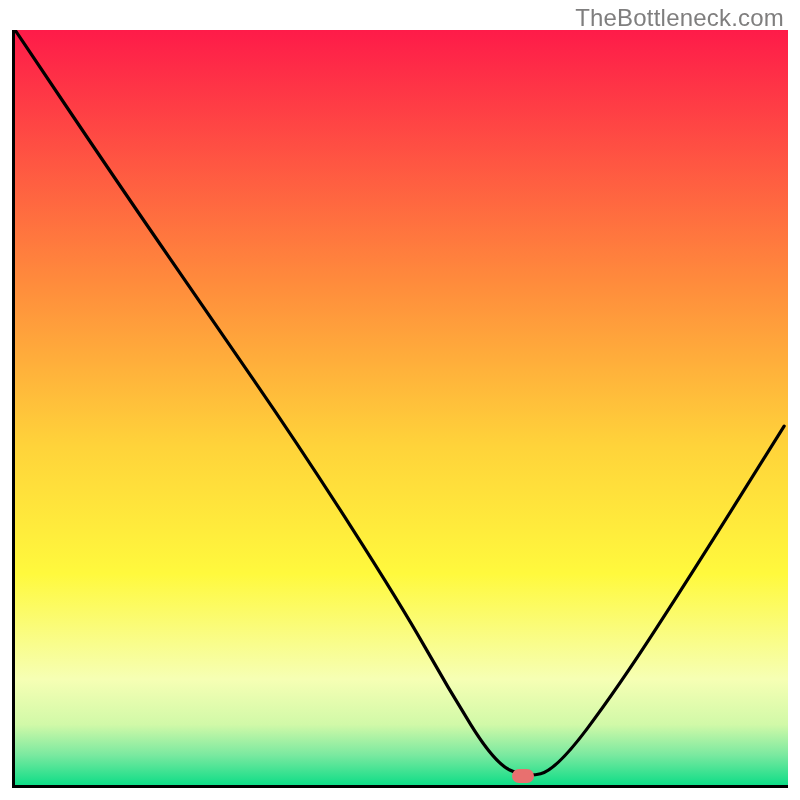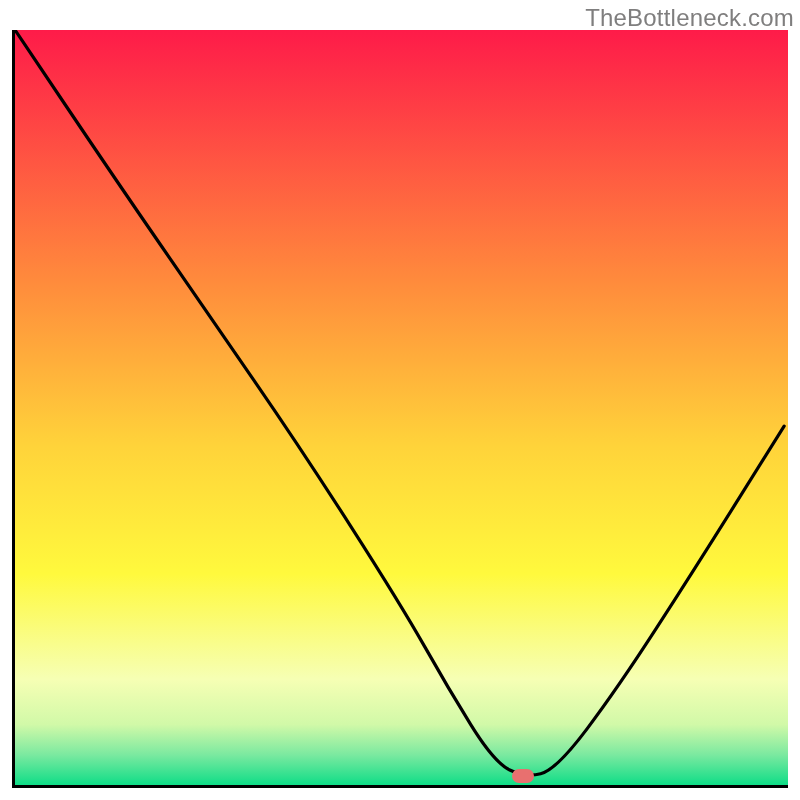--- a/index.html
+++ b/index.html
@@ -11,21 +11,21 @@
     font-family: Arial, Helvetica, sans-serif;
   }
   .outer {
     position: relative;
     width: 800px;
     height: 800px;
   }
   .watermark {
     position: absolute;
     top: 4px;
-    right: 6px;
+    right: 16px;
     color: #7f7e7e;
     font-size: 24px;
     font-weight: 500;
     letter-spacing: 0.2px;
   }
   .axes {
     position: absolute;
     left: 12px;
     right: 12px;
     top: 30px;

